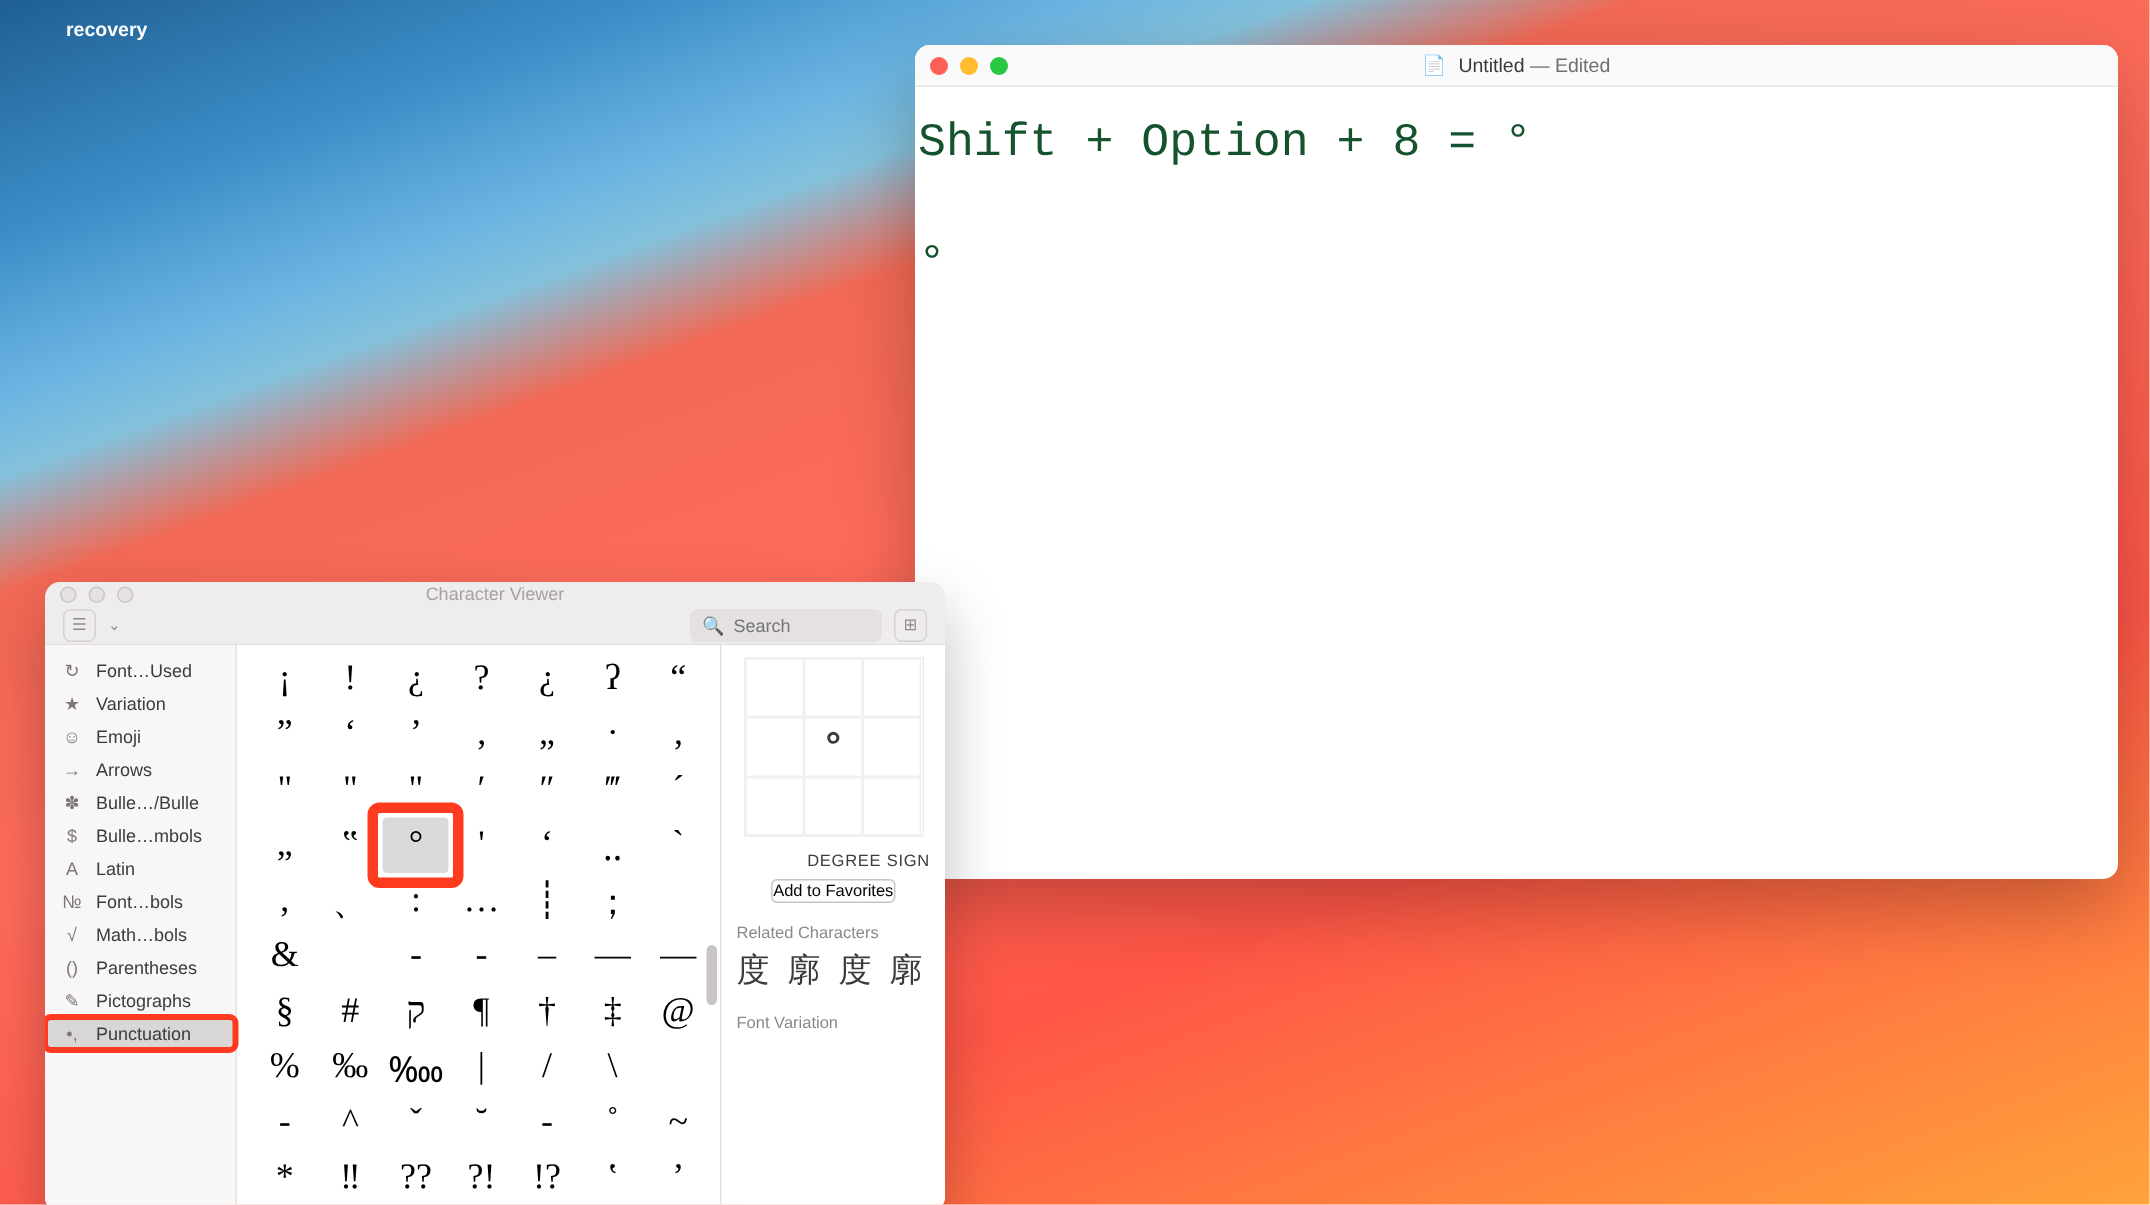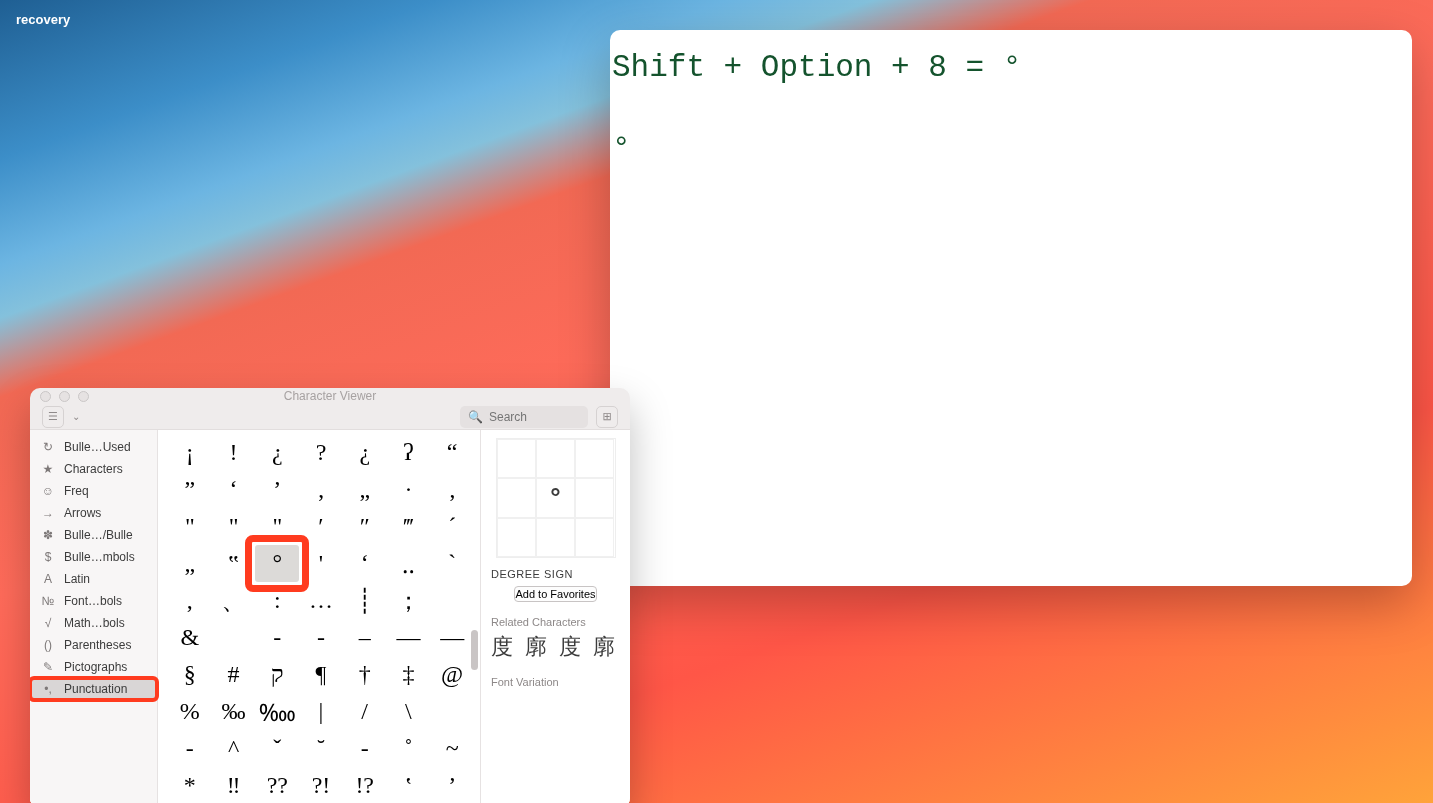--- a/index.html
+++ b/index.html
@@ -3,21 +3,21 @@
 <meta charset="utf-8">
 <style>
   * { box-sizing: border-box; margin: 0; padding: 0; }
   html, body { width: 1433px; height: 803px; overflow: hidden; font-family: -apple-system, "Helvetica Neue", Arial, sans-serif; }
   body {
     background:
       linear-gradient(160deg, #1f5f93 0%, #3c8ec8 12%, #6cb5e2 20%, #84c1dc 24%,
                       #f26954 30%, #ff6b5a 45%, #ff5647 70%, #ffa33a 100%);
     position: relative;
   }
-  .desktop-label { position:absolute; top:12px; left:16px; color:#fff; font-weight:600; font-size:13px; }
+  .desktop-label { position:absolute; top:12px; left:44px; color:#fff; font-weight:600; font-size:13px; }
 
   
   .textedit {
     position:absolute; left:610px; top:30px; width:802px; height:556px;
     background:#fff; border-radius:10px; box-shadow:0 18px 50px rgba(0,0,0,.25);
     overflow:hidden; display:flex; flex-direction:column;
   }
   .te-titlebar { height:28px; background:#fafafa; border-bottom:1px solid #e5e5e5;
                  display:flex; align-items:center; padding:0 10px; position:relative; }
   .traffic { display:flex; gap:8px; }
@@ -62,32 +62,45 @@
   .cell.sel-bg{ background:#dcdad8; border-radius:3px;}
   .grid-hl{ position:absolute; border:7px solid #ff3b1f; border-radius:8px; pointer-events:none;}
   .cv-scroll{ position:absolute; right:2px; top:200px; width:7px; height:40px; background:#c9c5c5; border-radius:4px;}
 
   .cv-detail{ width:150px; border-left:1px solid #e6e2e2; padding:8px 10px; font-size:11px; color:#3c3c3c;
               overflow:hidden auto;}
   .dt-preview{ width:120px; height:120px; border:1px solid #eee; display:grid;
                grid-template-columns:1fr 1fr 1fr; grid-template-rows:1fr 1fr 1fr; margin:0 auto;}
   .dt-preview div{ border:1px solid #f0f0f0;}
   .dt-preview .big{ display:flex; align-items:center; justify-content:center; font-size:26px; font-weight:900;}
-  .dt-name{ text-align:left; margin:10px 0 6px; letter-spacing:.5px; font-size:11px;}
+  .dt-name{ text-align:right; margin:10px 0 6px; letter-spacing:.5px; font-size:11px;}
   .dt-btn{ display:block; margin:0 auto; font-size:11px; padding:1px 0; border:1px solid #c8c4c4;
            border-radius:4px; background:#fdfdfd;}
   .dt-sub{ color:#8d8888; font-size:11px; margin:14px 0 4px;}
   .dt-related{ display:flex; flex-wrap:wrap; gap:12px; font-size:22px; }
 </style>
 </head>
 <body>
 
 <div class="desktop-label">recovery</div>
 
 <div class="textedit">
+  <div class="te-titlebar">
+    <div class="traffic">
+      <div class="dot red"></div>
+      <div class="dot yellow"></div>
+      <div class="dot green"></div>
+    </div>
+    <div class="te-title">
+      <span class="docicon">📄</span>
+      <span class="name">Untitled</span>
+      <span> — </span>
+      <span>Edited</span>
+    </div>
+  </div>
   <div class="te-body">Shift + Option + 8 = °
 
 °</div>
 </div>
 
 <div class="charviewer">
   <div class="cv-titlebar">
     <div class="traffic">
       <div class="dot"></div>
       <div class="dot"></div>
@@ -103,29 +116,29 @@
       <span>🔍</span>
       <input placeholder="Search" style="">
     </div>
     <div class="cv-grid-btn">⊞</div>
   </div>
 
   <div class="cv-main">
     <div class="cv-sidebar" id="cv-sidebar">
         <div class="sb-item">
           <span class="ic">↻</span>
-          <span>Bulle…Used</span>
+          <span>Font…Used</span>
         </div>
         <div class="sb-item">
           <span class="ic">★</span>
-          <span>Characters</span>
+          <span>Variation</span>
         </div>
         <div class="sb-item">
           <span class="ic">☺</span>
-          <span>Freq</span>
+          <span>Emoji</span>
         </div>
         <div class="sb-item">
           <span class="ic">→</span>
           <span>Arrows</span>
         </div>
         <div class="sb-item">
           <span class="ic">✽</span>
           <span>Bulle…/Bulle</span>
         </div>
         <div class="sb-item">

